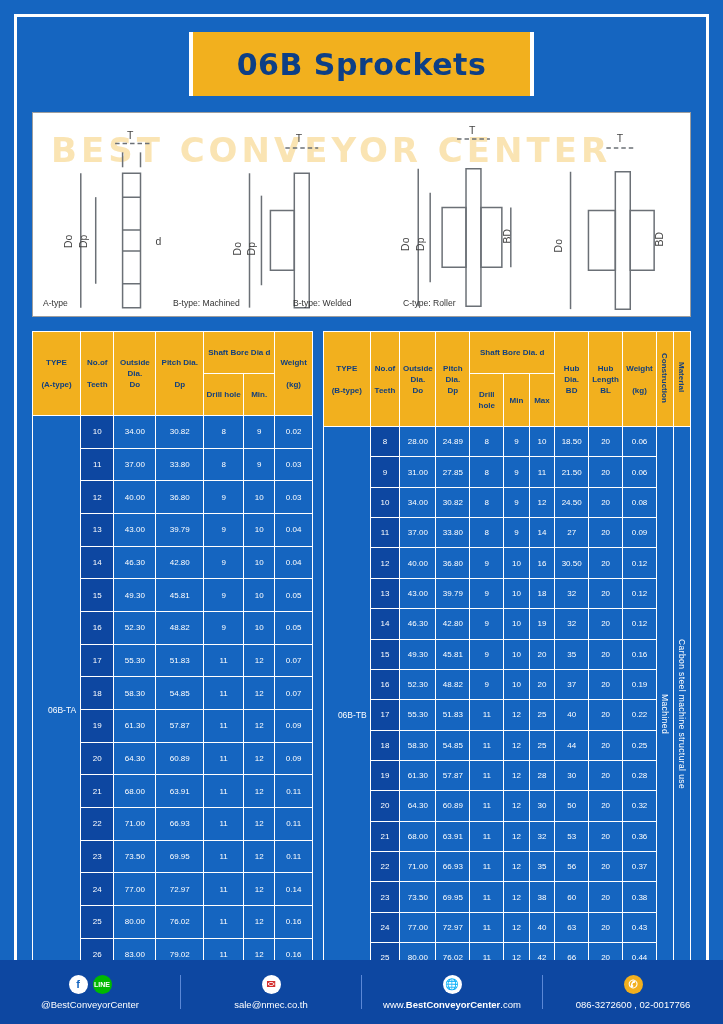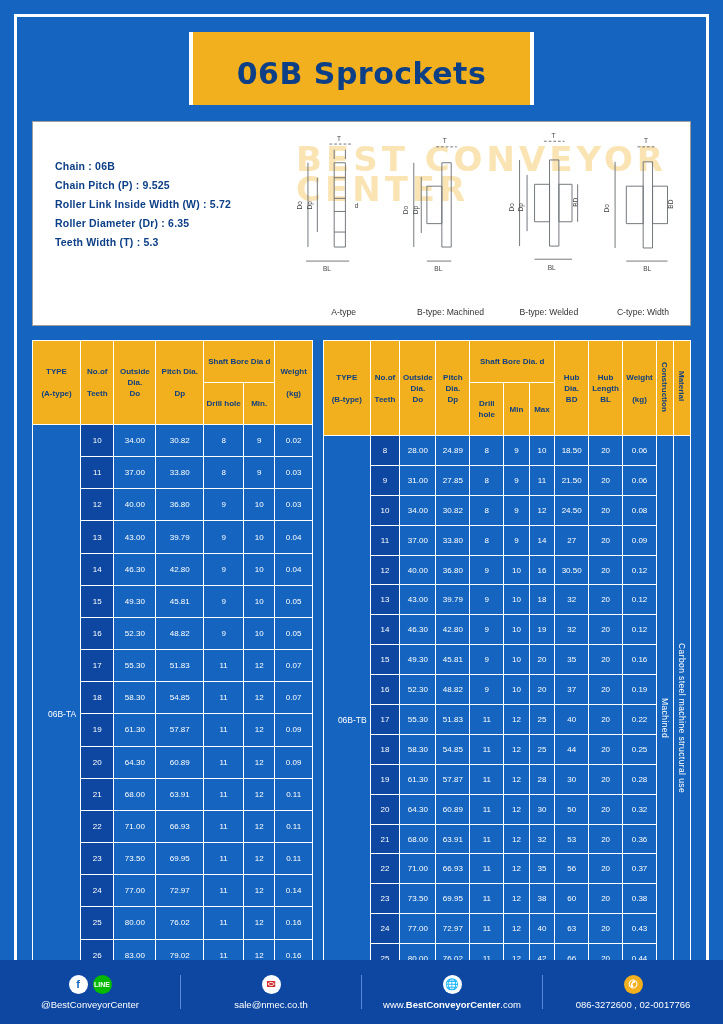--- a/index.html
+++ b/index.html
@@ -33,21 +33,21 @@
   }
 
   
   .title-wrap {
     display: flex;
     justify-content: center;
     margin-top: 12px;
   }
   .title-box {
     background: #f2b01e;
-    padding: 24px 44px 14px 44px;
+    padding: 15px 44px 14px 44px;
     border-left: 4px solid #ffffff;
     border-right: 4px solid #ffffff;
     text-align: center;
   }
   .title-box h1 {
     margin: 0;
     font-size: 30px;
     font-weight: bold;
     color: #0d3f86;
     letter-spacing: .5px;
@@ -97,21 +97,21 @@
     position: absolute;
     left: 0; top: 8px; right: 0; bottom: 0;
   }
   .caption-row {
     position: absolute;
     bottom: 8px; left: 0; right: 0;
     display: flex;
     font-size: 8.6px;
     color: #333;
   }
-  .caption-row span { text-align: center; }
+  .caption-row span { text-align: left; }
   .cap1 { width: 130px; margin-left: 10px; }
   .cap2 { width: 120px; }
   .cap3 { width: 110px; }
   .cap4 { width: 110px; }
 
   
   .tables {
     display: flex;
     margin: 14px 12px 0 12px;
     gap: 10px;
@@ -206,27 +206,20 @@
   <div class="frame"></div>
   <div class="inner">
 
     <div class="title-wrap">
       <div class="title-box">
         <h1>06B Sprockets</h1>
       </div>
     </div>
 
     <div class="spec-panel">
-      <div class="spec-left">
-        <div>Chain : 06B</div>
-        <div>Chain Pitch (P) : 9.525</div>
-        <div>Roller Link Inside Width (W) : 5.72</div>
-        <div>Roller Diameter (Dr) : 6.35</div>
-        <div>Teeth Width (T) : 5.3</div>
-      </div>
       <div class="spec-right">
         <div class="watermark">BEST CONVEYOR CENTER</div>
         <svg class="drawings" viewBox="0 0 440 190">
           <g stroke="#6b7076" fill="none" stroke-width="1">
 
             <g transform="translate(60,15)">
               <line x1="-5" y1="0" x2="18" y2="0" stroke-dasharray="3,2"></line>
               <text x="3" y="-3" font-size="7" fill="#444" stroke="none">T</text>
               <line x1="0" y1="6" x2="0" y2="16"></line>
                 <line x1="12" y1="6" x2="12" y2="16"></line>
@@ -282,21 +275,21 @@
               <text x="32" y="62" font-size="7" fill="#444" stroke="none" transform="rotate(-90,32,62)">BD</text>
               <line x1="-18" y1="118" x2="26" y2="118"></line>
               <text x="0" y="129" font-size="7" fill="#444" stroke="none">BL</text>
             </g>
           </g>
         </svg>
         <div class="caption-row">
           <span class="cap1">A-type</span>
           <span class="cap2">B-type: Machined</span>
           <span class="cap3">B-type: Welded</span>
-          <span class="cap4">C-type: Width</span>
+          <span class="cap4">C-type: Roller</span>
         </div>
       </div>
     </div>
 
     <div class="tables">
 
       <table class="tA">
         <colgroup>
           <col style="width:46px">
             <col style="width:32px">

